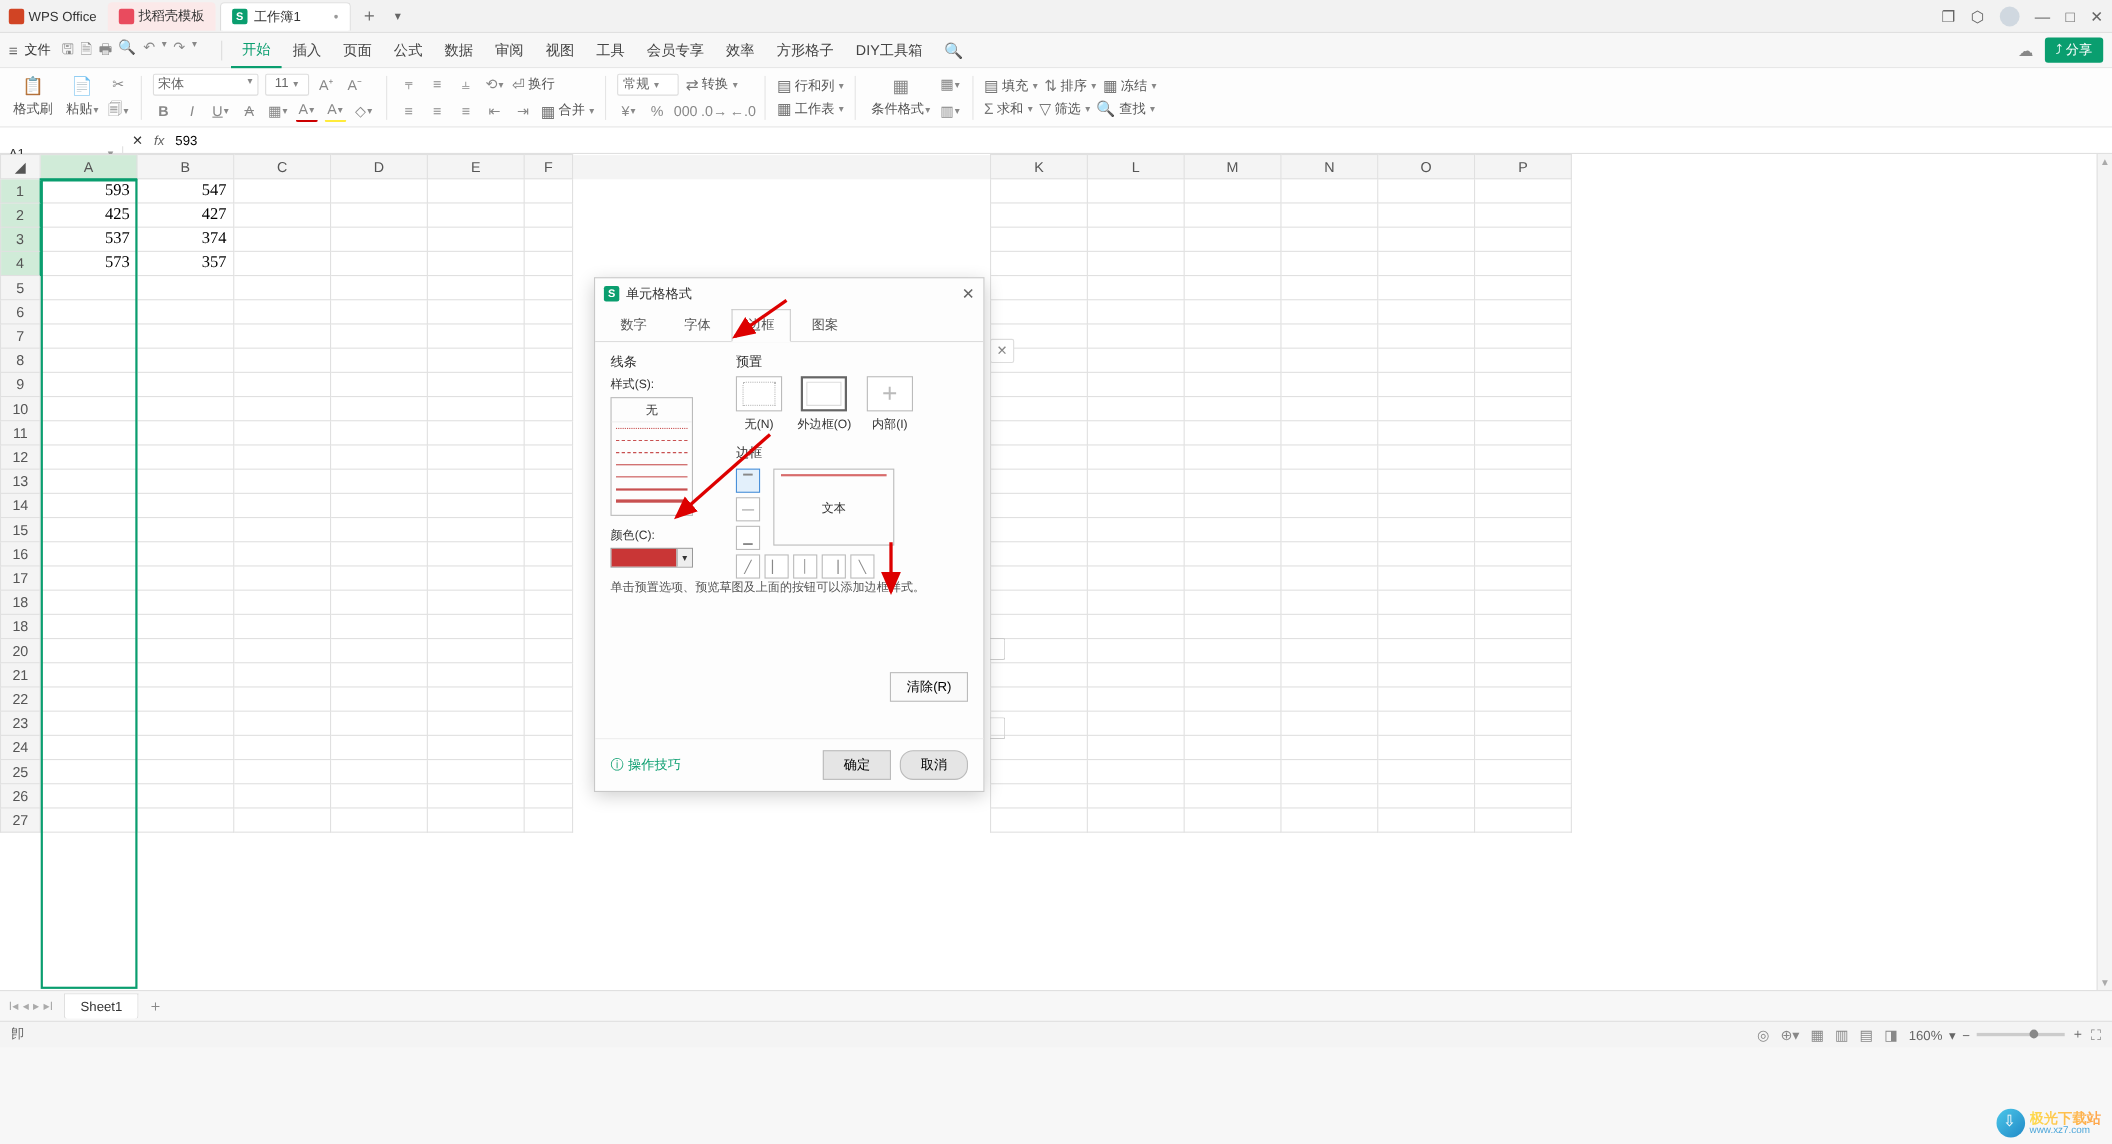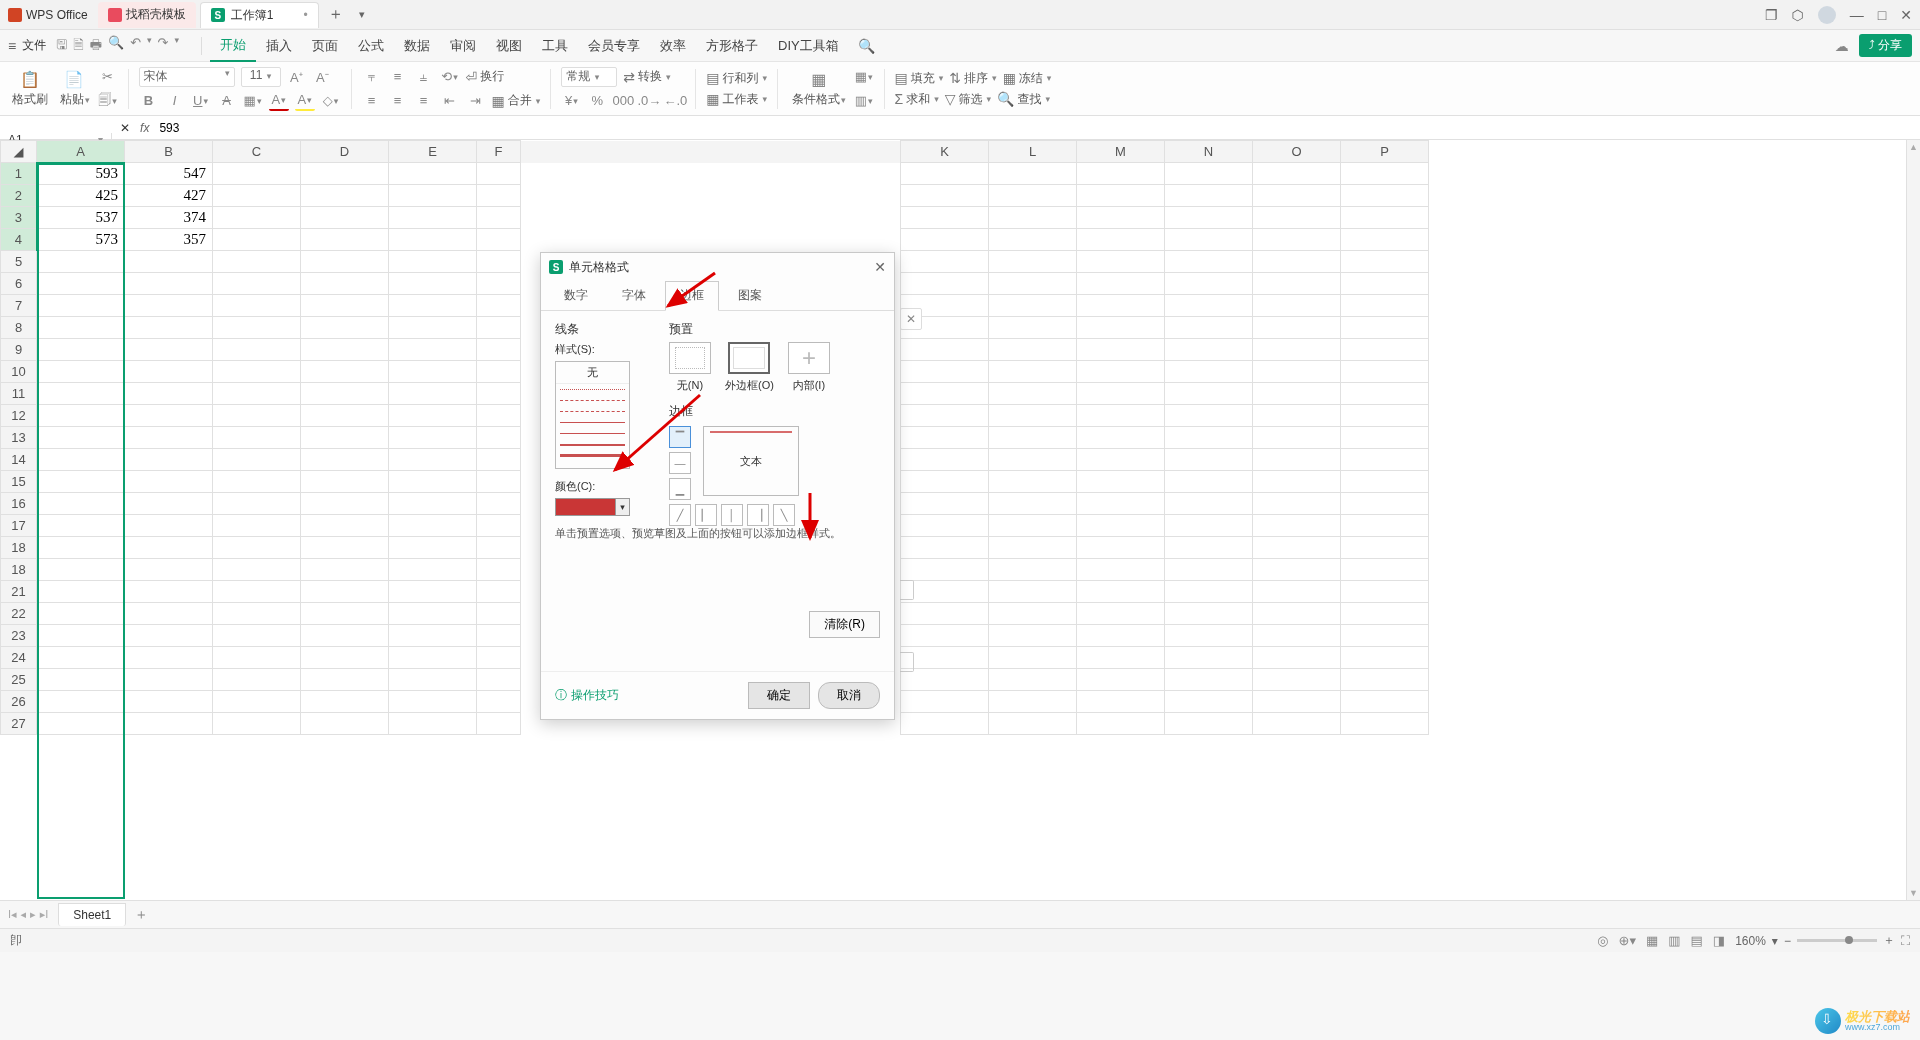--- a/index.html
+++ b/index.html
@@ -104,39 +104,39 @@
   .dialog .preset { display: flex; flex-direction: column; align-items: center; gap: 4px; cursor: pointer; }
   .dialog .preset .pbox { width: 42px; height: 32px; border: 1px solid #bbb; display: flex; align-items: center; justify-content: center; background: #fff; }
   .dialog .preset .plabel { font-size: 11px; }
   .dialog .pbox.none::before { content: ''; width: 28px; height: 20px; border: 1px dotted #bbb; }
   .dialog .pbox.outer { border: 2px solid #666; box-shadow: inset 0 0 0 3px #fff, inset 0 0 0 4px #ddd; }
   .dialog .pbox.inner::before { content: '+'; font-size: 24px; color: #bbb; font-weight: 100; }
   .dialog .border-grid { display: flex; gap: 8px; margin-top: 6px; }
   .dialog .bcol { display: flex; flex-direction: column; gap: 4px; }
   .dialog .bbtn { width: 22px; height: 22px; border: 1px solid #bbb; background: #fff; cursor: pointer; display: flex; align-items: center; justify-content: center; font-size: 11px; color: #888; }
   .dialog .bbtn.sel { border-color: #4a90d9; background: #e3f0fb; }
-  .dialog .preview { width: 96px; height: 70px; border: 1px solid #bbb; margin-left: 4px; display: flex; align-items: center; justify-content: center; position: relative; }
+  .dialog .preview { width: 110px; height: 70px; border: 1px solid #bbb; margin-left: 4px; display: flex; align-items: center; justify-content: center; position: relative; }
   .dialog .preview .txt { font-size: 11px; }
   .dialog .preview::before { content: ''; position: absolute; top: 4px; left: 6px; right: 6px; height: 2px; background: #d86c6c; }
   .dialog .hint { font-size: 11px; color: #555; }
   .dialog .dfoot { display: flex; align-items: center; padding: 10px 14px; border-top: 1px solid #eee; }
   .dialog .tips { color: #0a9e6f; font-size: 12px; display: flex; align-items: center; gap: 4px; cursor: pointer; }
   .dialog .dbtn { margin-left: auto; border: 1px solid #bbb; background: #e5e5e5; padding: 4px 18px; font-size: 12px; cursor: pointer; }
   .dialog .dbtn + .dbtn { margin-left: 8px; border-radius: 12px; }
   .dialog .clear-btn { border: 1px solid #bbb; background: #fafafa; padding: 4px 14px; font-size: 12px; cursor: pointer; float: right; margin-top: 70px; }
 
   
   .arrow { position: absolute; pointer-events: none; }
 
   
   .watermark { position: absolute; right: 10px; bottom: 6px; display: flex; align-items: center; gap: 4px; opacity: 0.9; }
   .watermark .wicon { width: 26px; height: 26px; background: linear-gradient(135deg,#3ac2e8,#0a7ec2); border-radius: 50%; position: relative; }
   .watermark .wicon::after { content: '⇩'; position: absolute; color: #fff; font-size: 14px; left: 6px; top: 3px; }
   .watermark .wtext { display: flex; flex-direction: column; line-height: 1; }
-  .watermark .wline1 { font-size: 13px; font-weight: bold; background: linear-gradient(90deg,#ffd93b,#ff9b3b); -webkit-background-clip: text; color: transparent; font-style: italic; }
+  .watermark .wline1 { font-size: 13px; font-weight: bold; background: linear-gradient(90deg,#ffd93b,#ff9b3b); -webkit-background-clip: text; color: transparent; }
   .watermark .wline2 { font-size: 9px; color: #3b9ed6; }
 
   .ghost-close { position: absolute; left: 900px; top: 168px; width: 22px; height: 22px; border: 1px solid #ddd; background: #fff; display: flex; align-items: center; justify-content: center; color: #888; font-size: 12px; cursor: pointer; border-radius: 2px; }
   .ghost-brace1 { position: absolute; left: 900px; top: 440px; width: 14px; height: 20px; border-right: 1px solid #ccc; border-top: 1px solid #ccc; border-bottom: 1px solid #ccc; border-radius: 0 2px 2px 0; }
   .ghost-brace2 { position: absolute; left: 900px; top: 512px; width: 14px; height: 20px; border-right: 1px solid #ccc; border-top: 1px solid #ccc; border-bottom: 1px solid #ccc; border-radius: 0 2px 2px 0; }
 
   .vscroll { position: absolute; right: 0; top: 0; bottom: 0; width: 14px; background: #f4f4f4; border-left: 1px solid #e0e0e0; }
   .vscroll::before { content: '▲'; position: absolute; top: 2px; left: 2px; font-size: 9px; color: #aaa; }
   .vscroll::after { content: '▼'; position: absolute; bottom: 2px; left: 2px; font-size: 9px; color: #aaa; }
 </style>
@@ -674,20 +674,36 @@
           <td style="width:380px;border:none;"></td>
           <td></td>
           <td></td>
           <td></td>
           <td></td>
           <td></td>
           <td></td>
         </tr>
         <tr>
           <th class="rowhead ">18</th>
+          <td></td>
+          <td></td>
+          <td></td>
+          <td></td>
+          <td></td>
+          <td style="width:44px"></td>
+          <td style="width:380px;border:none;"></td>
+          <td></td>
+          <td></td>
+          <td></td>
+          <td></td>
+          <td></td>
+          <td></td>
+        </tr>
+        <tr>
+          <th class="rowhead ">20</th>
           <td></td>
           <td></td>
           <td></td>
           <td></td>
           <td></td>
           <td style="width:44px"></td>
           <td style="width:380px;border:none;"></td>
           <td></td>
           <td></td>
           <td></td>

